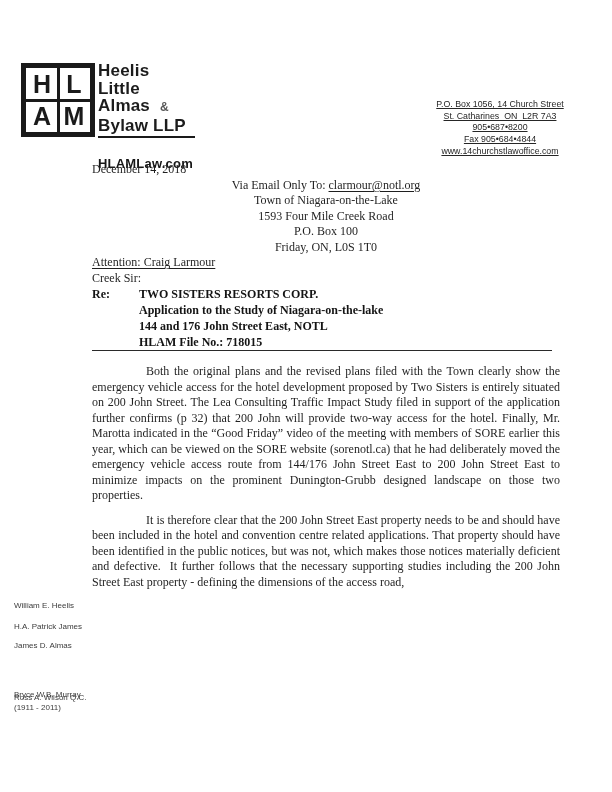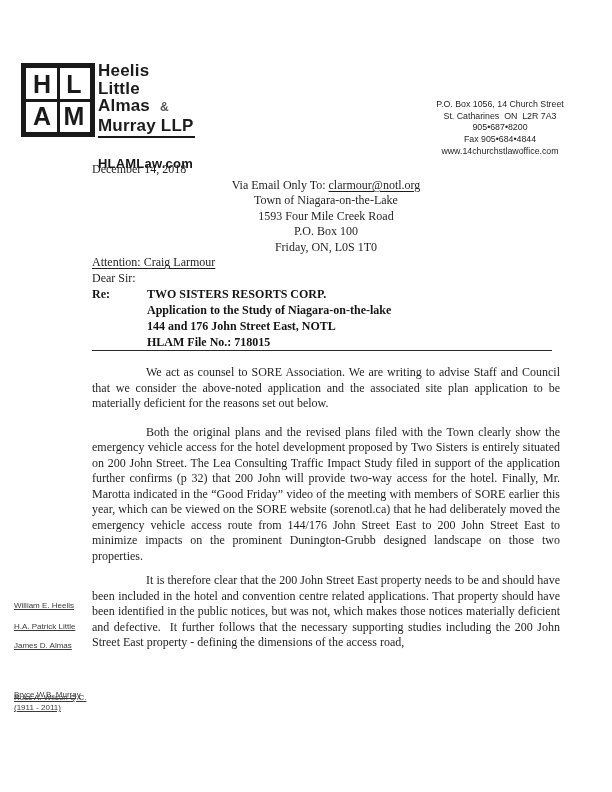--- a/index.html
+++ b/index.html
@@ -49,49 +49,49 @@
   .site {
     position: absolute; left: 98px; top: 156px;
     font-family: Liberation Sans, sans-serif;
     font-weight: bold; font-size: 13px; color: #161616; letter-spacing: 0.2px;
   }
 
   .contact {
     position: absolute; left: 390px; top: 99px; width: 220px;
     text-align: center;
     font-family: "Liberation Sans", "DejaVu Sans", sans-serif;
-    font-size: 8.8px; line-height: 11.7px; color: #262626;
+    font-size: 8.8px; line-height: 11.7px; color: #262626; text-decoration: underline;
   }
 
   
   .sidebar {
     position: absolute; left: 14px; top: 0; width: 80px;
     font-family: "Liberation Sans", "DejaVu Sans", sans-serif;
     font-size: 8px; color: #3b3b3b;
   }
-  .sb-item { position: absolute; left: 0; white-space: nowrap; text-decoration: underline; }
+  .sb-item { position: absolute; left: 0; white-space: nowrap; }
   .sb1 { top: 601px; }
   .sb2 { top: 622px; }
   .sb3 { top: 641px; }
   .sb4 { top: 661px; margin-top: 29px; }
   .sb5 { top: 693px; }
   .sb6 { top: 703px; }
 
   
   .body-col {
     position: absolute; left: 92px; top: 162px; width: 468px;
     font-size: 12px; line-height: 15.5px; color: #1f1f1f;
   }
   .body-col p, .body-col div { margin: 0; padding: 0; }
   .u { text-decoration: underline; text-underline-offset: 1.5px; }
   .mt-via { margin-top: 11px; text-align: center; }
   .mt-rcpt { margin-top: 11px; text-align: center; }
   .mt-attn { margin-top: 10px; }
   .mt-sal { margin-top: 13px; }
-  .mt-re { margin-top: 9px; gap: 8px; }
+  .mt-re { margin-top: 9px; }
   .re-block { display: flex; font-weight: bold; color: #141414; line-height: 16px; }
   .re-label { width: 47px; flex: 0 0 47px; padding-left: 7px; box-sizing: border-box; }
   .section-rule {
     margin: 7px 0 0 10px; width: 460px; height: 0;
     border-top: 1.2px solid #2a2a2a;
   }
   .para {
     margin-top: 13px !important;
     text-align: justify;
     text-indent: 54px;
@@ -112,68 +112,67 @@
       <span class="logo-letter">M</span>
     </div>
     <div class="logo-vline"></div>
     <div class="logo-hline"></div>
   </div>
 
   <div class="firm">
     <div>Heelis</div>
     <div>Little</div>
     <div><span>Almas</span><span class="amp">&amp;</span></div>
-    <div>Murray LLP</div>
+    <div>Bylaw LLP</div>
   </div>
   <div class="firm-rule"></div>
   <div class="site">HLAMLaw.com</div>
 
   <div class="contact">
     <div>P.O. Box 1056, 14 Church Street</div>
     <div>St. Catharines&nbsp; ON&nbsp; L2R 7A3</div>
     <div>905•687•8200</div>
     <div>Fax 905•684•4844</div>
     <div>www.14churchstlawoffice.com</div>
   </div>
 
   <div class="sidebar">
     <div class="sb-item sb1">William E. Heelis</div>
-    <div class="sb-item sb2">H.A. Patrick Little</div>
+    <div class="sb-item sb2">H.A. Patrick James</div>
     <div class="sb-item sb3">James D. Almas</div>
     <div class="sb-item sb4">Bryce W.B. Murray</div>
     <div class="sb-item sb5">Ross A. Wilson Q.C.</div>
     <div class="sb-item sb6">(1911 - 2011)</div>
   </div>
 
   <div class="body-col">
     <p>December 14, 2018</p>
 
     <p class="mt-via"><span>Via Email Only To: </span><span class="u">clarmour@notl.org</span></p>
 
     <div class="mt-rcpt">
       <div>Town of Niagara-on-the-Lake</div>
       <div>1593 Four Mile Creek Road</div>
       <div>P.O. Box 100</div>
       <div>Friday, ON, L0S 1T0</div>
     </div>
 
     <p class="mt-attn u">Attention: Craig Larmour</p>
 
-    <p class="mt-sal">Dear Sir:</p>
+    <p class="mt-sal">Creek Sir:</p>
 
     <div class="re-block mt-re">
       <div class="re-label">Re:</div>
       <div>
         <div>TWO SISTERS RESORTS CORP.</div>
         <div>Application to the Study of Niagara-on-the-lake</div>
         <div>144 and 176 John Street East, NOTL</div>
         <div>HLAM File No.: 718015</div>
       </div>
     </div>
 
     <div class="section-rule"></div>
 
-    <p class="para first">We act as counsel to SORE Association. We are writing to advise Staff and Council that we consider the above-noted application and the associated site plan application to be materially deficient for the reasons set out below.</p>
     <p class="para">Both the original plans and the revised plans filed with the Town clearly show the emergency vehicle access for the hotel development proposed by Two Sisters is entirely situated on 200 John Street. The Lea Consulting Traffic Impact Study filed in support of the application further confirms (p 32) that 200 John will provide two-way access for the hotel. Finally, Mr. Marotta indicated in the “Good Friday” video of the meeting with members of SORE earlier this year, which can be viewed on the SORE website (sorenotl.ca) that he had deliberately moved the emergency vehicle access route from 144/176 John Street East to 200 John Street East to minimize impacts on the prominent Dunington-Grubb designed landscape on those two properties.</p>
     <p class="para last">It is therefore clear that the 200 John Street East property needs to be and should have been included in the hotel and convention centre related applications. That property should have been identified in the public notices, but was not, which makes those notices materially deficient and defective.&nbsp; It further follows that the necessary supporting studies including the 200 John Street East property - defining the dimensions of the access road,</p>
   </div>
 
 </div>
 
 </body></html>

